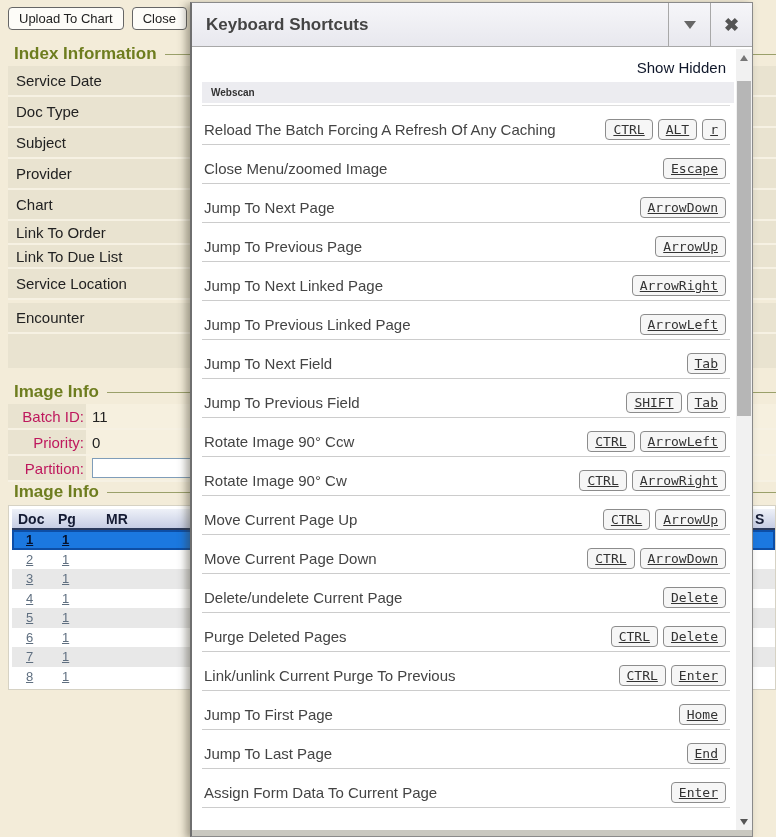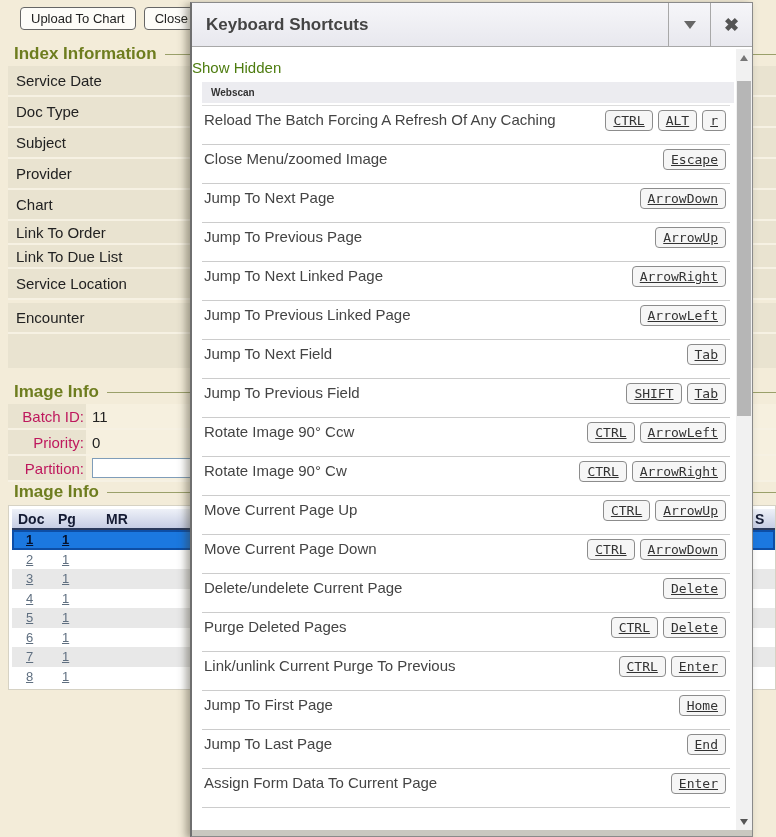--- a/index.html
+++ b/index.html
@@ -5,21 +5,21 @@
   * { margin:0; padding:0; box-sizing:border-box; }
   html,body { width:776px; height:837px; }
   body {
     position:relative; overflow:hidden;
     background:#f3ecd9;
     font-family:"Liberation Sans", sans-serif;
     color:#222;
   }
 
   
-  .toolbar { position:absolute; top:7px; left:20px; display:flex; align-items:center; gap:8px; }
+  .toolbar { position:absolute; top:7px; left:8px; display:flex; align-items:center; gap:8px; }
   .tb-btn {
     font-family:"Liberation Sans",sans-serif; font-size:13px; color:#222;
     background:#fdfcf8; border:1px solid #666; border-radius:4px;
     padding:3px 10px; cursor:pointer;
   }
   .help-circle {
     width:18px; height:18px; border-radius:50%; background:#111; color:#fff;
     font-size:13px; font-weight:bold; display:flex; align-items:center; justify-content:center;
   }
 
@@ -74,27 +74,27 @@
   #modal-title { flex:1; font-size:17px; font-weight:bold; color:#444; padding-left:14px; }
   .hdr-btn {
     width:42px; height:100%; border-left:1px solid #a8a8a8;
     display:flex; align-items:center; justify-content:center;
     color:#555; font-size:15px; cursor:pointer;
   }
   .hdr-btn .tri { width:0; height:0; border-left:6px solid transparent; border-right:6px solid transparent; border-top:8px solid #666; }
   .hdr-btn.close-x { font-size:18px; font-weight:bold; }
 
   #modal-body { position:absolute; top:45px; left:0; right:16px; bottom:6px; overflow:hidden; }
-  #show-hidden { text-align:left; font-size:15px; color:#4d7c0f; padding:11px 10px 6px 0; cursor:pointer; }
+  #show-hidden { text-align:right; font-size:15px; color:#0f172a; padding:11px 10px 6px 0; cursor:pointer; }
   #section-bar {
     margin:0 2px 0 10px; background:#ececf0; font-size:10px; font-weight:bold; color:#333;
     padding:5px 9px;
   }
   #shortcut-list { margin:2px 6px 0 10px; border-top:1px solid #ddd; }
-  .sc-row { display:flex; align-items:flex-start; border-bottom:1px solid #ccc; min-height:39px; padding:4px 4px 4px 2px; }
+  .sc-row { display:flex; align-items:flex-end; border-bottom:1px solid #ccc; min-height:39px; padding:4px 4px 4px 2px; }
   .sc-action { flex:1; font-size:15px; color:#444; padding-right:14px; line-height:1.35; }
   .sc-keys { display:flex; gap:5px; }
   .kbd {
     font-family:"DejaVu Sans Mono","Liberation Mono",monospace; font-size:13px; color:#333;
     background:#f6f6f6; border:1px solid #8c8c8c; border-radius:4px; padding:2px 7px; white-space:nowrap;text-decoration:underline;
   }
 
   
   #modal-scrollbar { position:absolute; top:46px; right:0; bottom:6px; width:16px; background:#f1f1f1; }
   .sc-btn { position:absolute; left:0; width:16px; height:17px; background:#f1f1f1; display:flex; align-items:center; justify-content:center; cursor:pointer; }

